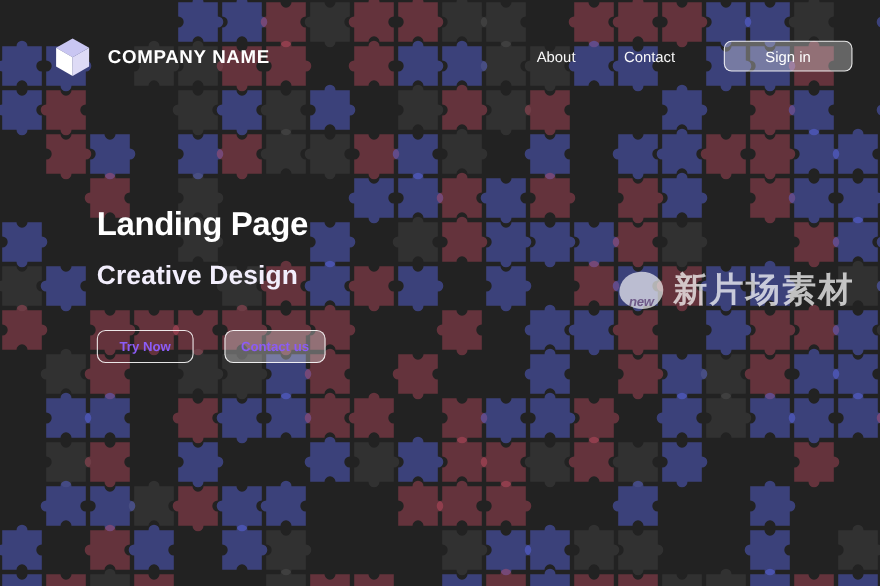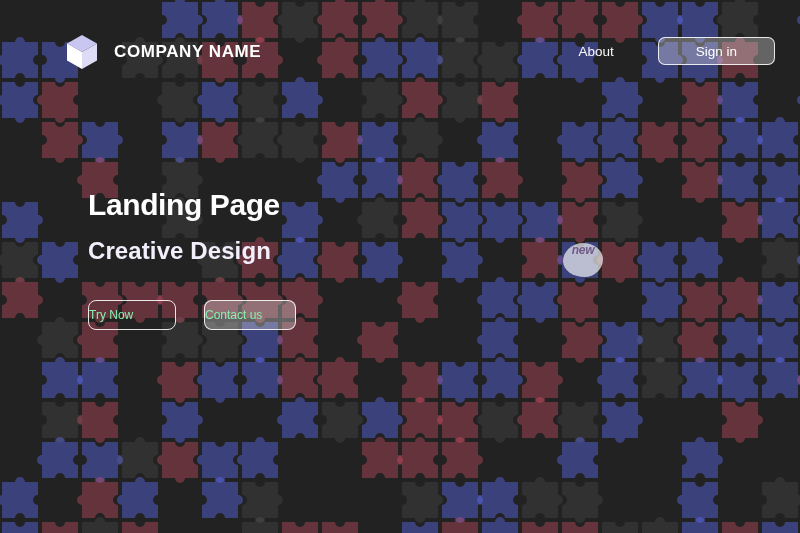--- a/index.html
+++ b/index.html
@@ -33,21 +33,21 @@
   #puzzle-layer {
     position: absolute;
     inset: 0;
     opacity: 1;
   }
   #puzzle-layer svg { display: block; width: 800px; height: 533px; }
 
   
   #header {
     position: absolute;
-    top: 0; left: 16px; right: 0;
+    top: 0; left: 0; right: 0;
     height: 100px;
     display: flex;
     align-items: center;
   }
   #brand {
     position: absolute;
     left: 48px;
     top: 33px;
     display: flex;
     align-items: center;
@@ -128,25 +128,27 @@
   }
   #hero-actions {
     margin-top: 34px;
     display: flex;
     align-items: center;
     gap: 28px;
   }
   .cta {
     border-radius: 8px;
     font-size: 12px;
-    color: #86efac;
+    color: #8b5cf6;
     height: 30px;
     line-height: 29px;
+    text-align: center;
     box-sizing: border-box;
     white-space: nowrap;
+    font-weight: bold;
   }
   .cta-primary {
     border: 1.3px solid rgba(255,255,255,0.88);
     background: transparent;
     width: 88px;
   }
   .cta-secondary {
     border: 1.3px solid rgba(255,255,255,0.88);
     background: rgba(255,255,255,0.30);
     width: 92px;
@@ -163,21 +165,21 @@
     opacity: 0.82;
   }
   #watermark .wm-badge {
     position: relative;
     width: 40px;
     height: 34px;
     background: #ffffff;
     border-radius: 50% 50% 46% 54% / 54% 48% 52% 46%;
     opacity: 0.80;
     display: flex;
-    align-items: flex-start;
+    align-items: flex-end;
     justify-content: center;
   }
   #watermark .wm-badge-text {
     color: #8d6a93;
     font-size: 12px;
     font-weight: bold;
     font-style: italic;
     letter-spacing: -0.3px;
   }
   #watermark .wm-text {
@@ -423,33 +425,35 @@
           <polygon points="18,2 33,10.5 18,19 3,10.5" fill="#c9c6f2"></polygon>
           <polygon points="3,10.5 18,19 18,36 3,27.5" fill="#ffffff"></polygon>
           <polygon points="33,10.5 18,19 18,36 33,27.5" fill="#dedbf6"></polygon>
         </svg>
       </span>
       <span class="brand-text">COMPANY NAME</span>
     </div>
 
     <nav id="nav">
       <a class="nav-link" href="#">About</a>
+      <a class="nav-link" href="#">Contact</a>
       <div class="signin">Sign in</div>
     </nav>
 
   </div>
 
   <div id="hero">
     <h1 id="hero-title">Landing Page</h1>
     <div id="hero-subtitle">Creative Design</div>
     <div id="hero-actions">
       <div class="cta cta-primary">Try Now</div>
       <div class="cta cta-secondary">Contact us</div>
     </div>
   </div>
 
   <div id="watermark">
     <span class="wm-badge">
       <span class="wm-badge-text">new</span>
     </span>
+    <span class="wm-text">新片场素材</span>
   </div>
 
 </div>
 
 </body></html>

